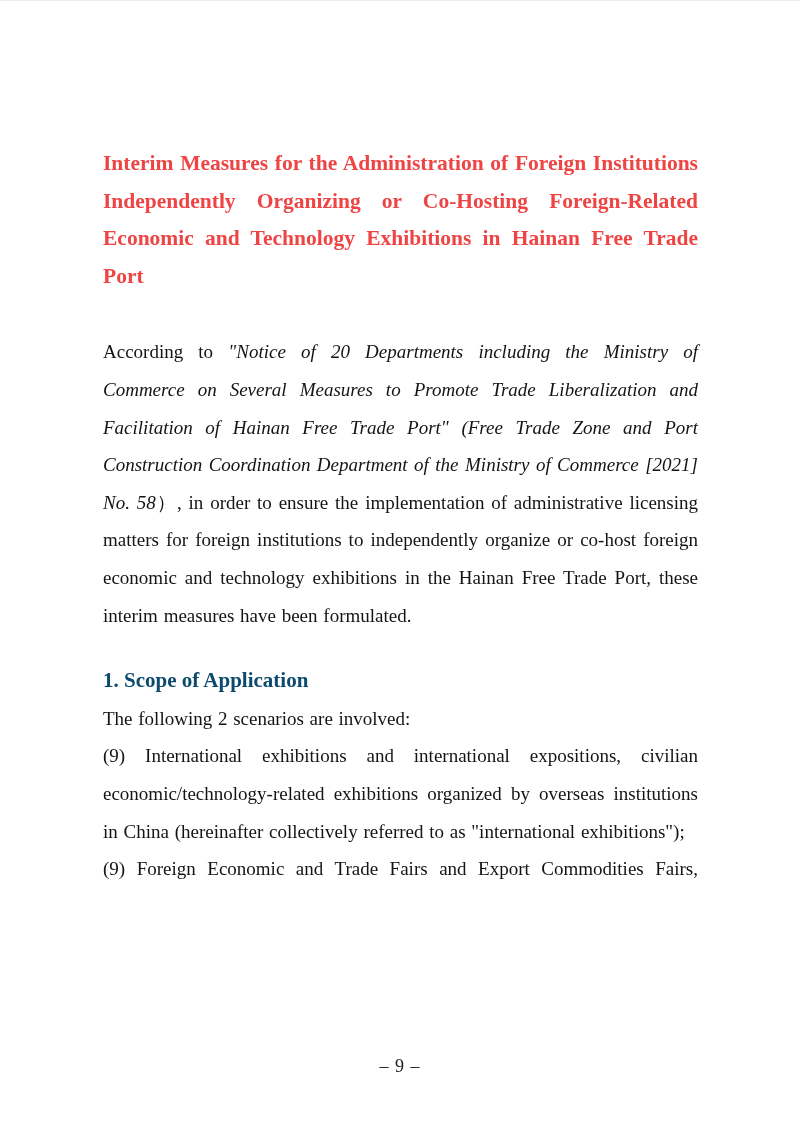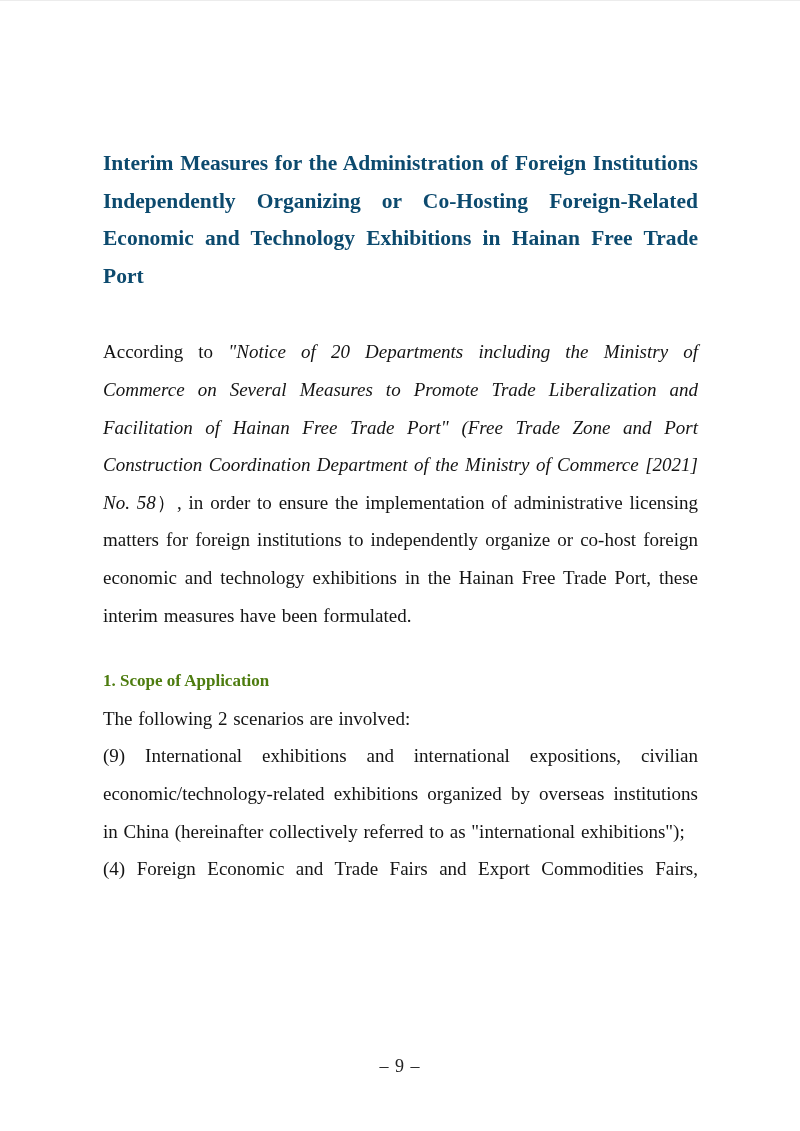--- a/index.html
+++ b/index.html
@@ -19,38 +19,38 @@
     color: #141414;
     font-family: "Liberation Serif", "DejaVu Serif", serif;
     overflow: hidden;
   }
   .doc-title {
     margin: 0 0 38px 0;
     font-size: 21.5px;
     font-weight: bold;
     line-height: 37.6px;
     text-align: justify;
-    color: #0c4a6e;
+    color: #ef4444;
   }
   .para {
     margin: 0;
     font-size: 19px;
     line-height: 37.6px;
     text-align: justify;
     word-spacing: 1px;
   }
   .para .it {
     font-style: italic;
   }
   .sec-heading {
     margin: 28px 0 0 0;
-    font-size: 17px;
+    font-size: 21px;
     font-weight: bold;
     line-height: 37.6px;
-    color: #4d7c0f;
+    color: #0c4a6e;
   }
   
   .cont {
     text-align: justify;
     -moz-text-align-last: justify;
     text-align-last: justify;
   }
   .footer {
     position: absolute;
     left: 0;
@@ -72,17 +72,17 @@
 
   <p class="para"><span>According to </span><span class="it">"Notice of 20 Departments including the Ministry of Commerce on Several Measures to Promote Trade Liberalization and Facilitation of Hainan Free Trade Port" (Free Trade Zone and Port Construction Coordination Department of the Ministry of Commerce [2021] No. 58</span><span>）, in order to ensure the implementation of administrative licensing matters for foreign institutions to independently organize or co-host foreign economic and technology exhibitions in the Hainan Free Trade Port, these interim measures have been formulated.</span></p>
 
   <h2 class="sec-heading">1. Scope of Application</h2>
 
 
   <p class="para">The following 2 scenarios are involved:</p>
 
   <p class="para">(9) International exhibitions and international expositions, civilian economic/technology-related exhibitions organized by overseas institutions in China (hereinafter collectively referred to as "international exhibitions");</p>
 
-  <p class="para cont">(4) Foreign Economic and Trade Fairs and Export Commodities Fairs,</p>
+  <p class="para cont">(9) Foreign Economic and Trade Fairs and Export Commodities Fairs,</p>
 
   <div class="footer"><span>– 9 –</span></div>
 
 </div>
 
 </body></html>

